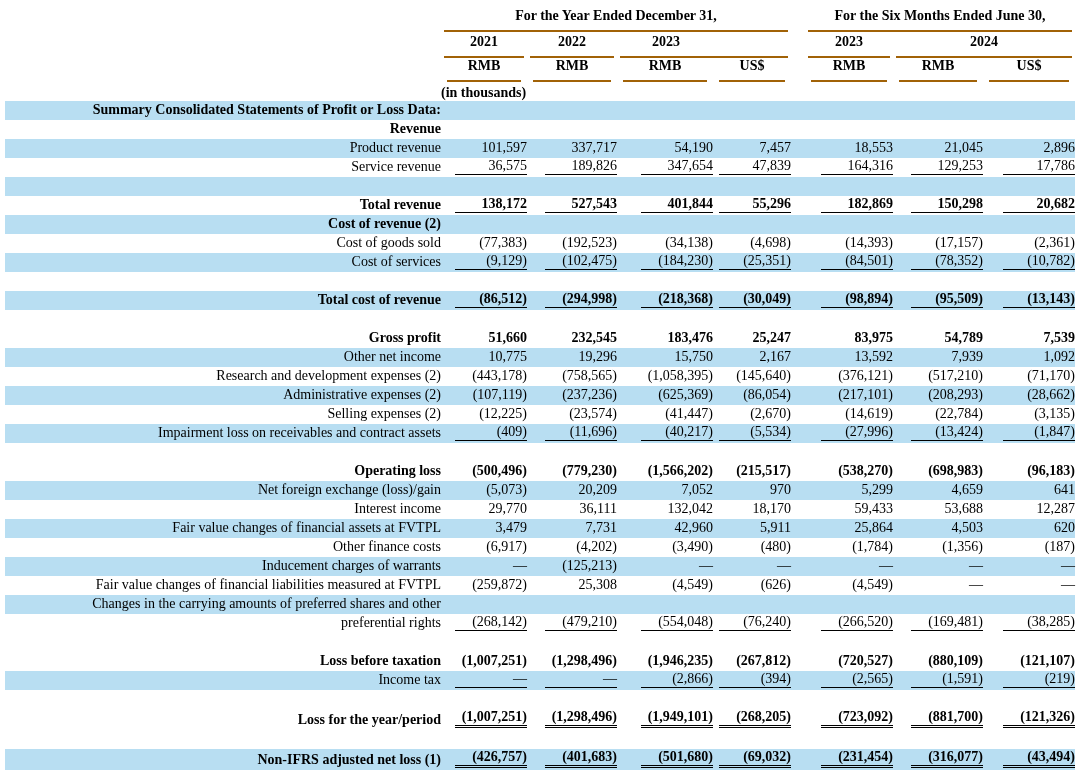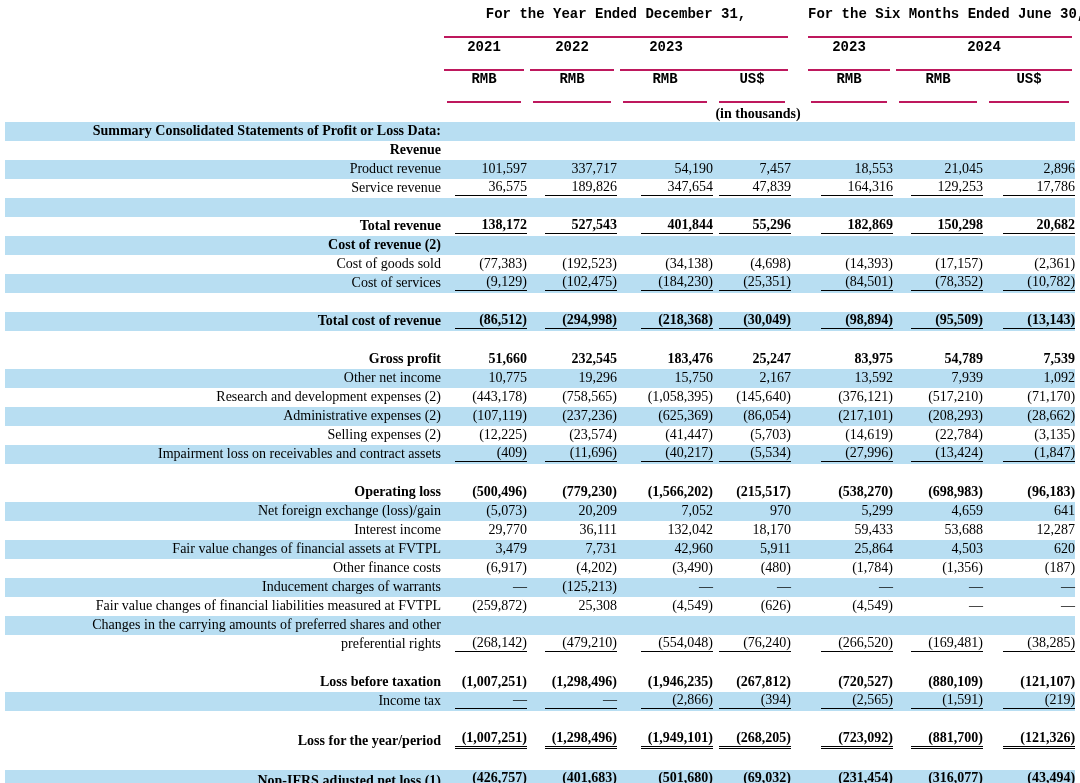--- a/index.html
+++ b/index.html
@@ -11,27 +11,27 @@
   .fin tbody td{padding-bottom:2px;}
   .lbl{text-align:right;padding-left:4px;}
   .lbl.ind{padding-left:16px;}
   .num{text-align:right;padding-right:8px;}
   .num .v{display:inline-block;min-width:72px;}
   tr.u1 .num .v{border-bottom:1.5px solid #000;}
   tr.u2 .num .v{border-bottom:3px double #000;}
   tr.bold{font-weight:bold;}
   .bg-blue{background:var(--hl,#b8def2);}
   td.spacer{height:19px;padding:0;}
-  .hl{border-bottom:2px solid #be185d;text-align:center;padding-bottom:14px;margin:0 3px;font-family:Liberation Mono, monospace;}
+  .hl{border-bottom:2px solid #a16207;text-align:center;padding-bottom:6px;margin:0 3px;}
   .grp-row td{height:26px;}
-  .yr-row td{height:33px;}
+  .yr-row td{height:26px;}
   .cur-row td{height:17px;margin-top:12px;}
   .cur-row .hl{margin:0 6px;}
   .y23{padding-right:76px;}
-  .units{text-align:center;height:18px;padding-bottom:2px;}
+  .units{height:18px;padding-bottom:2px;}
 </style>
 </head>
 <body>
 
 <div class="page">
   <table class="fin">
     <colgroup>
       <col style="width:436px">
         <col style="width:86px">
         <col style="width:90px">
@@ -253,21 +253,21 @@
           <td></td>
           <td class="num"><span class="v">(217,101)</span></td>
           <td class="num"><span class="v">(208,293)</span></td>
           <td class="num"><span class="v">(28,662)</span></td>
         </tr>
         <tr>
           <td class="lbl">Selling expenses (2)</td>
           <td class="num"><span class="v">(12,225)</span></td>
           <td class="num"><span class="v">(23,574)</span></td>
           <td class="num"><span class="v">(41,447)</span></td>
-          <td class="num"><span class="v">(5,703)</span></td>
+          <td class="num"><span class="v">(2,670)</span></td>
           <td></td>
           <td class="num"><span class="v">(14,619)</span></td>
           <td class="num"><span class="v">(22,784)</span></td>
           <td class="num"><span class="v">(3,135)</span></td>
         </tr>
         <tr class="bg-blue u1">
           <td class="lbl">Impairment loss on receivables and contract assets</td>
           <td class="num"><span class="v">(409)</span></td>
           <td class="num"><span class="v">(11,696)</span></td>
           <td class="num"><span class="v">(40,217)</span></td>

